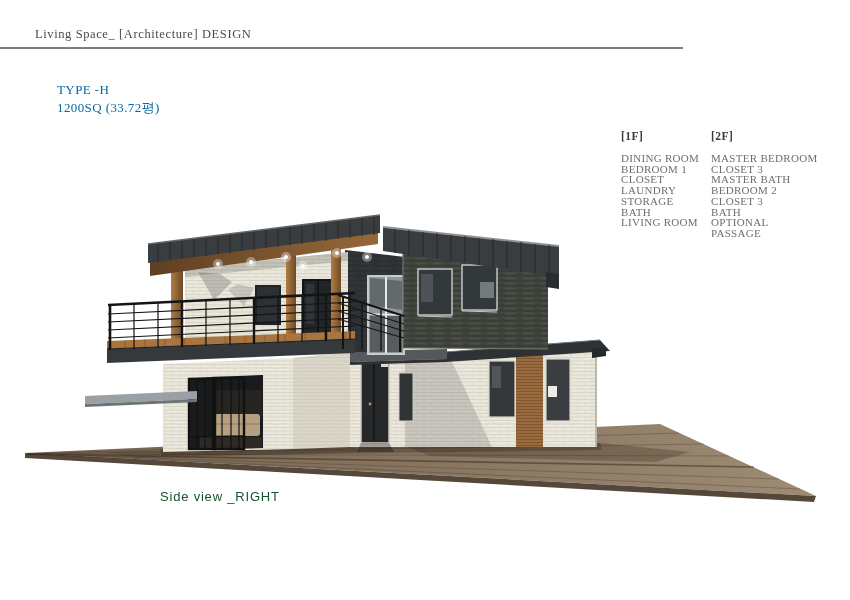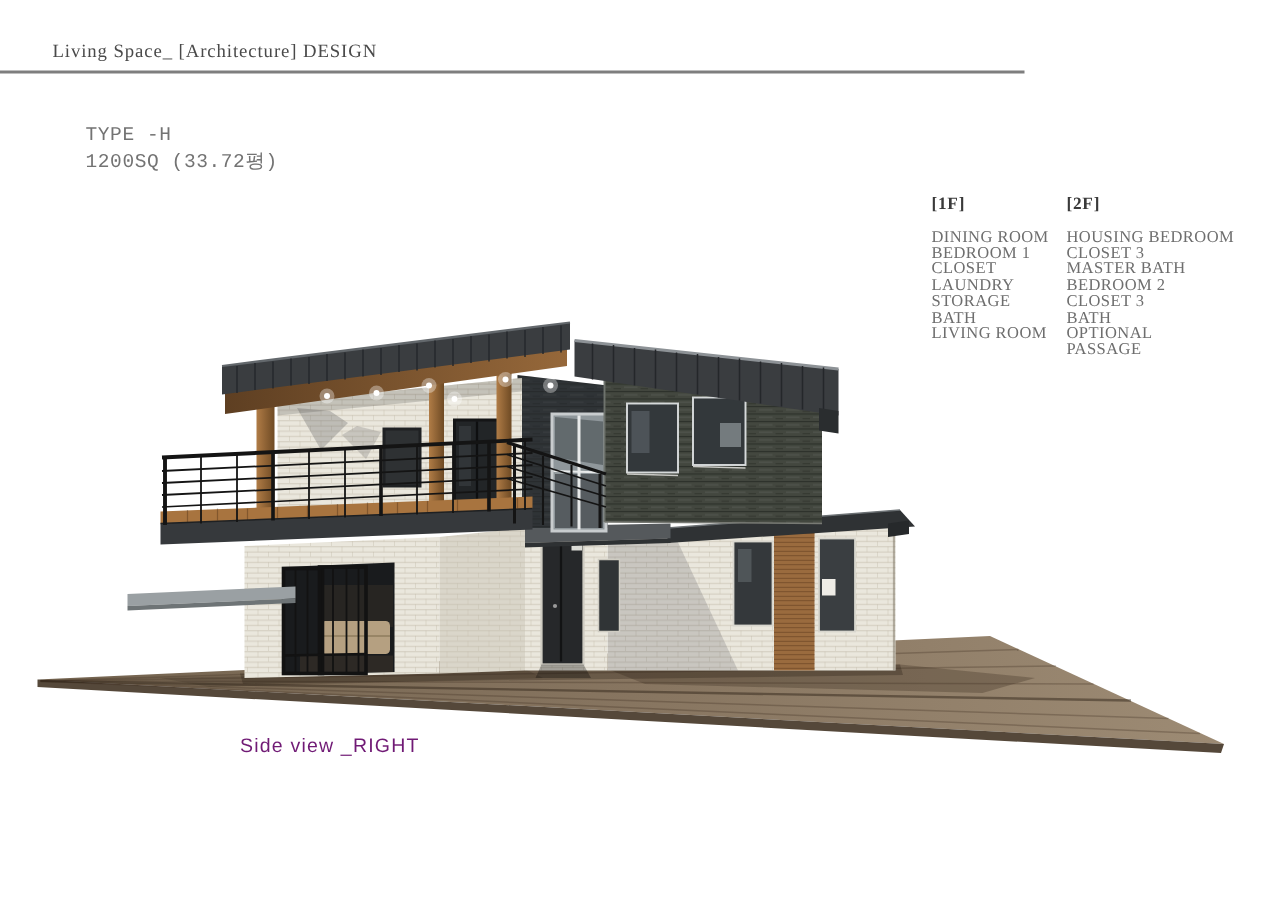--- a/index.html
+++ b/index.html
@@ -13,28 +13,28 @@
         font-family:"Liberation Serif", serif;}
   .abs{position:absolute;}
   #header-title{left:35px;top:27px;font-size:12.5px;letter-spacing:.6px;color:#4a4a4a;}
   #header-rule{left:0;top:47px;width:683px;height:1.5px;background:#7e7e7e;}
   #logo{left:712px;top:10px;width:116px;text-align:center;line-height:1;}
   #logo .m{display:block;margin:0 auto;}
   #logo .l1{margin-top:2px;font-family:"Liberation Sans",sans-serif;font-size:6.5px;letter-spacing:.8px;}
   #logo .l1 b{color:#1b3a6e;font-weight:bold;}
   #logo .l1 span{color:var(--logo-teal);font-weight:normal;}
   #logo .l2{margin-top:3px;font-weight:bold;font-size:11.5px;color:var(--logo-blue);letter-spacing:1px;}
-  #title-block{left:57px;top:81px;font-size:13px;color:#737373;line-height:18px;letter-spacing:.4px;font-family:Liberation Mono, monospace;}
+  #title-block{left:57px;top:81px;font-size:13px;color:#0369a1;line-height:18px;letter-spacing:.4px;}
   .floor{top:130px;}
   .floor .flabel{font-size:11.5px;font-weight:bold;color:#3a3a3a;letter-spacing:.5px;margin-bottom:11px;}
   .floor .rooms div{font-size:11px;color:var(--text-gray);line-height:10.7px;letter-spacing:.3px;white-space:nowrap;}
   #floor-1f{left:621px;width:92px;}
   #floor-2f{left:711px;width:118px;}
   #caption{left:160px;top:489px;font-family:"Liberation Sans",sans-serif;font-size:13px;
-           color:#701a75;letter-spacing:.8px;}
+           color:#14532d;letter-spacing:.8px;}
   #bottom-rule{left:0;top:557px;width:850px;height:1px;background:#9a9a9a;}
   #bottom-bar{left:0;top:589px;width:850px;height:11px;background:#0c0c0c;}
 </style>
 </head>
 <body>
 
 <div id="page">
 
   <div class="abs" id="header-title">Living Space_ [Architecture] DESIGN</div>
   <div class="abs" id="header-rule"></div>
@@ -55,21 +55,21 @@
         <div>LAUNDRY</div>
         <div>STORAGE</div>
         <div>BATH</div>
         <div>LIVING ROOM</div>
       </div>
   </div>
   <div class="abs floor" id="floor-2f">
     <div class="flabel">[2F]</div>
     <div class="rooms">
 
-    <div>HOUSING BEDROOM</div>
+    <div>MASTER BEDROOM</div>
         <div>CLOSET 3</div>
         <div>MASTER BATH</div>
         <div>BEDROOM 2</div>
         <div>CLOSET 3</div>
         <div>BATH</div>
         <div>OPTIONAL</div>
         <div>PASSAGE</div>
       </div>
   </div>
 

